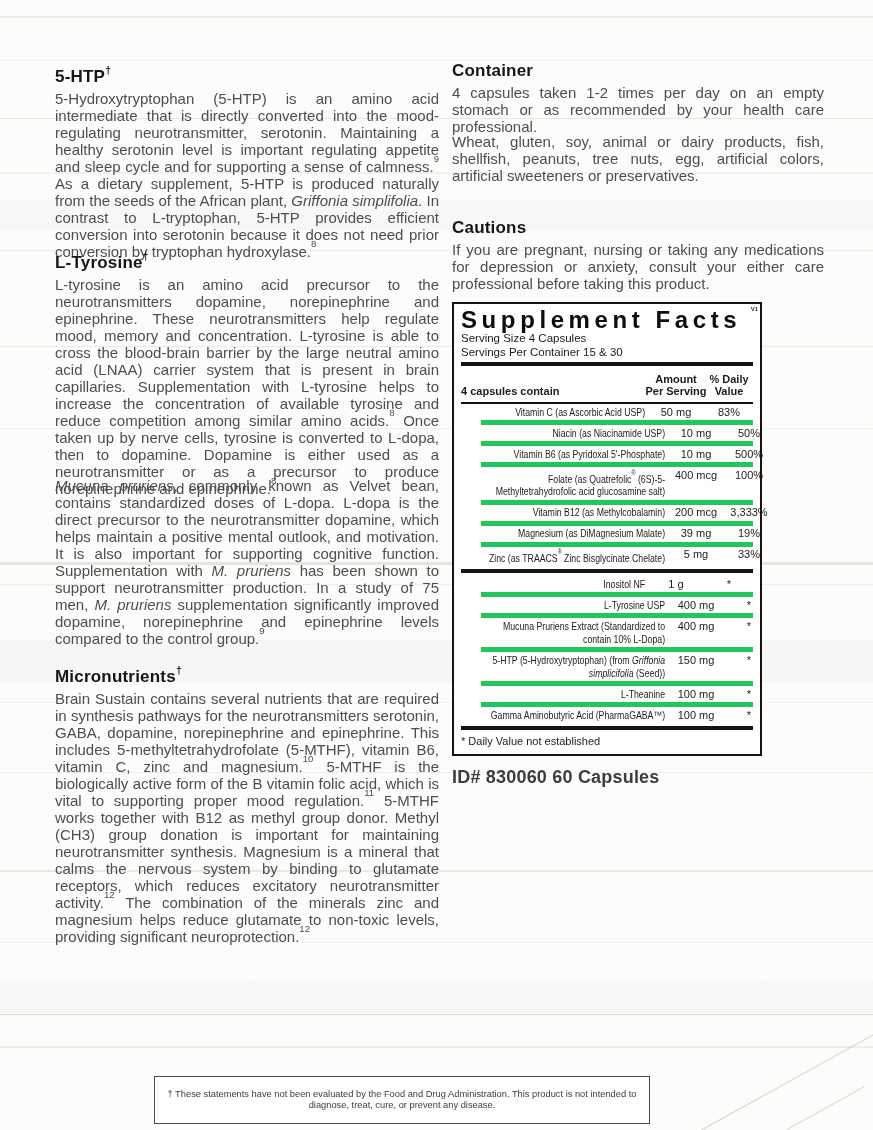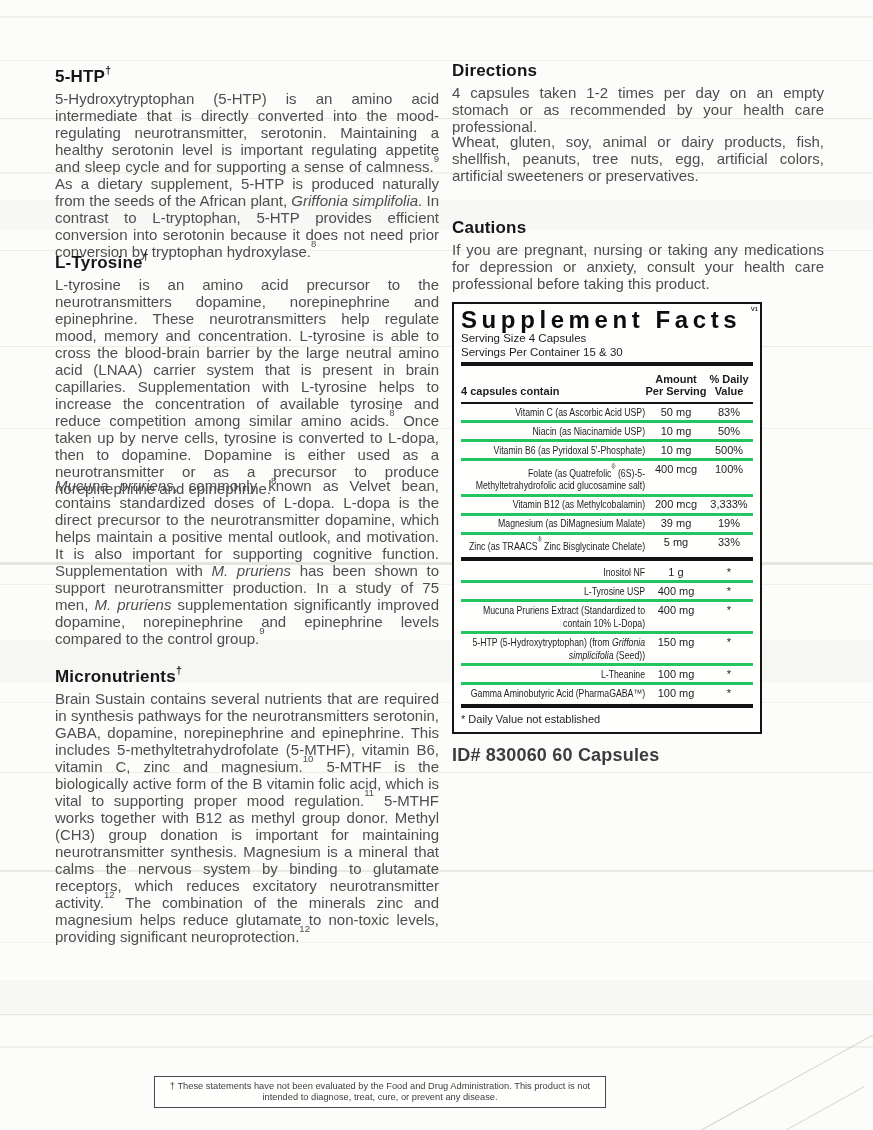--- a/index.html
+++ b/index.html
@@ -47,31 +47,31 @@
   .sftitle{font-size:24px;font-weight:700;letter-spacing:4.6px;white-space:nowrap;color:#0d0d0d;line-height:25px;}
   .sfver{position:absolute;top:2px;right:2px;font-size:6px;font-weight:700;color:#333;}
   .sline{font-size:11.5px;line-height:13.5px;color:#1c1c1c;}
   .bar{height:4px;background:#141414;margin:3px 0;}
   .bar2{height:2px;background:#141414;margin:2px 0 0 0;}
   .fgrid{display:grid;grid-template-columns:184px 62px 44px;align-items:end;}
   .fhead{font-weight:700;font-size:11px;line-height:12px;padding:4px 0 3px 0;}
   .fhead .hamt,.fhead .hdv{text-align:center;}
   .frow{display:grid;grid-template-columns:184px 62px 44px;align-items:start;
     font-size:11px;line-height:13px;padding:1.5px 0;}
-  .frow + .frow{border-top:3px solid #22c55e;}
+  .frow + .frow{border-top:5px solid #22c55e;margin-left:20px;}
   .fname{overflow:visible;text-align:right;}
   .squeeze{display:inline-block;width:126%;transform:scaleX(.794);transform-origin:0 0;}
   .famt{text-align:center;white-space:nowrap;}
   .fdv{text-align:center;white-space:nowrap;}
   .frow sup,.fnote sup{font-size:62%;position:relative;top:-3px;}
   .fnote{font-size:11px;line-height:13px;padding:2px 0 1px 0;}
   .idline{margin-top:11px;font-size:18px;font-weight:700;color:#3c3c3c;letter-spacing:.2px;}
   
-  .footer{position:absolute;left:154px;top:1076px;width:452px;border:1.5px solid #4a4a4a;
-    padding:4px 8px;box-sizing:border-box;font-size:9.3px;line-height:11px;color:#3d3d3d;text-align:center;background:rgba(255,255,255,.6);}
+  .footer{position:absolute;left:154px;top:1076px;width:496px;border:1.5px solid #4a4a4a;
+    padding:12px 8px;box-sizing:border-box;font-size:9.3px;line-height:11px;color:#3d3d3d;text-align:center;background:rgba(255,255,255,.6);}
 </style>
 </head>
 <body>
 
 <div class="page">
 
   <section class="sec col-l" style="top:62px">
     <h2><span>5-HTP</span><sup>†</sup></h2>
     <p class="body"><span>5-Hydroxytryptophan (5-HTP) is an amino acid intermediate that is directly converted into the mood-regulating neurotransmitter, serotonin. Maintaining a healthy serotonin level is important regulating appetite and sleep cycle and for supporting a sense of calmness.</span><sup>9</sup><span> As a dietary supplement, 5-HTP is produced naturally from the seeds of the African plant, </span><i>Griffonia simplifolia</i><span>. In contrast to L-tryptophan, 5-HTP provides efficient conversion into serotonin because it does not need prior conversion by tryptophan hydroxylase.</span><sup>8</sup></p>
   </section>
@@ -84,31 +84,31 @@
   <section class="sec col-l" style="top:477px">
     <p class="body"><i>Mucuna pruriens</i><span>, commonly known as Velvet bean, contains standardized doses of L-dopa. L-dopa is the direct precursor to the neurotransmitter dopamine, which helps maintain a positive mental outlook, and motivation. It is also important for supporting cognitive function. Supplementation with </span><i>M. pruriens</i><span> has been shown to support neurotransmitter production. In a study of 75 men, </span><i>M. pruriens</i><span> supplementation significantly improved dopamine, norepinephrine and epinephrine levels compared to the control group.</span><sup>9</sup></p>
   </section>
 
   <section class="sec col-l" style="top:662px">
     <h2><span>Micronutrients</span><sup>†</sup></h2>
     <p class="body"><span>Brain Sustain contains several nutrients that are required in synthesis pathways for the neurotransmitters serotonin, GABA, dopamine, norepinephrine and epinephrine. This includes 5-methyltetrahydrofolate (5-MTHF), vitamin B6, vitamin C, zinc and magnesium.</span><sup>10</sup><span> 5-MTHF is the biologically active form of the B vitamin folic acid, which is vital to supporting proper mood regulation.</span><sup>11</sup><span> 5-MTHF works together with B12 as methyl group donor. Methyl (CH3) group donation is important for maintaining neurotransmitter synthesis. Magnesium is a mineral that calms the nervous system by binding to glutamate receptors, which reduces excitatory neurotransmitter activity.</span><sup>12</sup><span> The combination of the minerals zinc and magnesium helps reduce glutamate to non-toxic levels, providing significant neuroprotection.</span><sup>12</sup></p>
   </section>
 
   <section class="sec col-r" style="top:62px">
-    <h2><span>Directions</span></h2>
+    <h2><span>Container</span></h2>
     <p class="body"><span>4 capsules taken 1-2 times per day on an empty stomach or as recommended by your health care professional.</span></p>
   </section>
 
   <section class="sec col-r" style="top:133px">
     <p class="body"><span>Wheat, gluten, soy, animal or dairy products, fish, shellfish, peanuts, tree nuts, egg, artificial colors, artificial sweeteners or preservatives.</span></p>
   </section>
 
   <section class="sec col-r" style="top:219px">
     <h2><span>Cautions</span></h2>
-    <p class="body"><span>If you are pregnant, nursing or taking any medications for depression or anxiety, consult your health care professional before taking this product.</span></p>
+    <p class="body"><span>If you are pregnant, nursing or taking any medications for depression or anxiety, consult your either care professional before taking this product.</span></p>
   </section>
 
   <div class="factswrap">
     <div class="facts">
       <sup class="sfver">V1</sup>
       <div class="sftitle">Supplement Facts</div>
       <div class="sline">Serving Size 4 Capsules</div>
       <div class="sline">Servings Per Container 15 &amp; 30</div>
       <div class="bar"></div>
       <div class="fgrid fhead">

